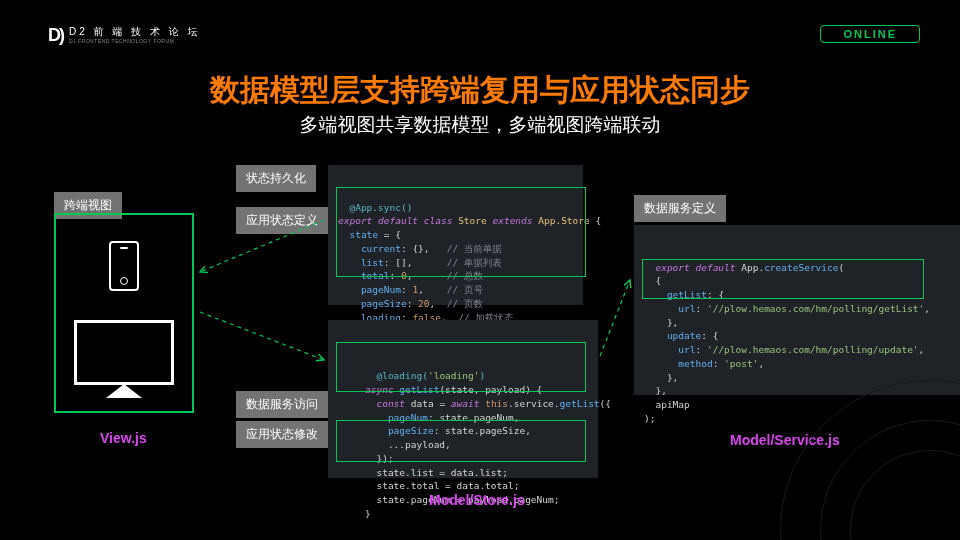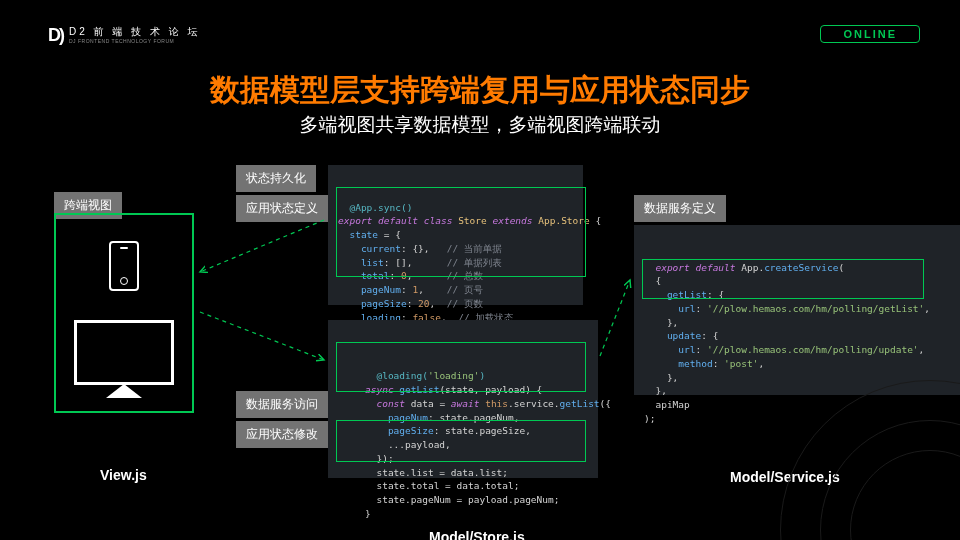--- a/index.html
+++ b/index.html
@@ -99,22 +99,21 @@
     content:""; position:absolute; bottom:-16px; left:50%; transform:translateX(-50%);
     width: 0; height: 0;
     border-left: 18px solid transparent;
     border-right: 18px solid transparent;
     border-bottom: 14px solid #fff;
   }
   .caption {
     position: absolute;
     font-size: 14px;
     font-weight: bold;
-    color: #ffffff;
-    margin-top: 37px;
+    color: #d946ef;
   }
   
   .code {
     position: absolute;
     background: #1f2328;
     font-family: Menlo, Consolas, monospace;
     font-size: 9.5px;
     line-height: 1.45;
     color: #d4d4d4;
     padding: 8px 10px;
@@ -154,21 +153,21 @@
 <div class="subtitle">多端视图共享数据模型，多端视图跨端联动</div>
 
 <div class="tag" style="left:54px; top:192px;">跨端视图</div>
 <div class="view-box">
   <div class="phone"></div>
   <div class="monitor"></div>
 </div>
 <div class="caption" style="left:100px; top:430px;">View.js</div>
 
 <div class="tag" style="left:236px; top:165px;">状态持久化</div>
-<div class="tag" style="left:236px; top:195px;">应用状态定义</div>
+<div class="tag" style="left:236px; top:207px;">应用状态定义</div>
 <div class="tag" style="left:236px; top:391px;">数据服务访问</div>
 <div class="tag" style="left:236px; top:421px;">应用状态修改</div>
 
 <div class="code" style="left:328px; top:165px; width:255px; height:140px;">
   <div class="hl-box1"></div>
   <span><span class="dec">@App.sync()</span>
 <span class="kw">export default class</span> <span class="cls">Store</span> <span class="kw">extends</span> <span class="cls">App.Store</span> {
   <span class="prop">state</span> = {
     <span class="prop">current</span>: {},   <span class="cmt">// 当前单据</span>
     <span class="prop">list</span>: [],      <span class="cmt">// 单据列表</span>

